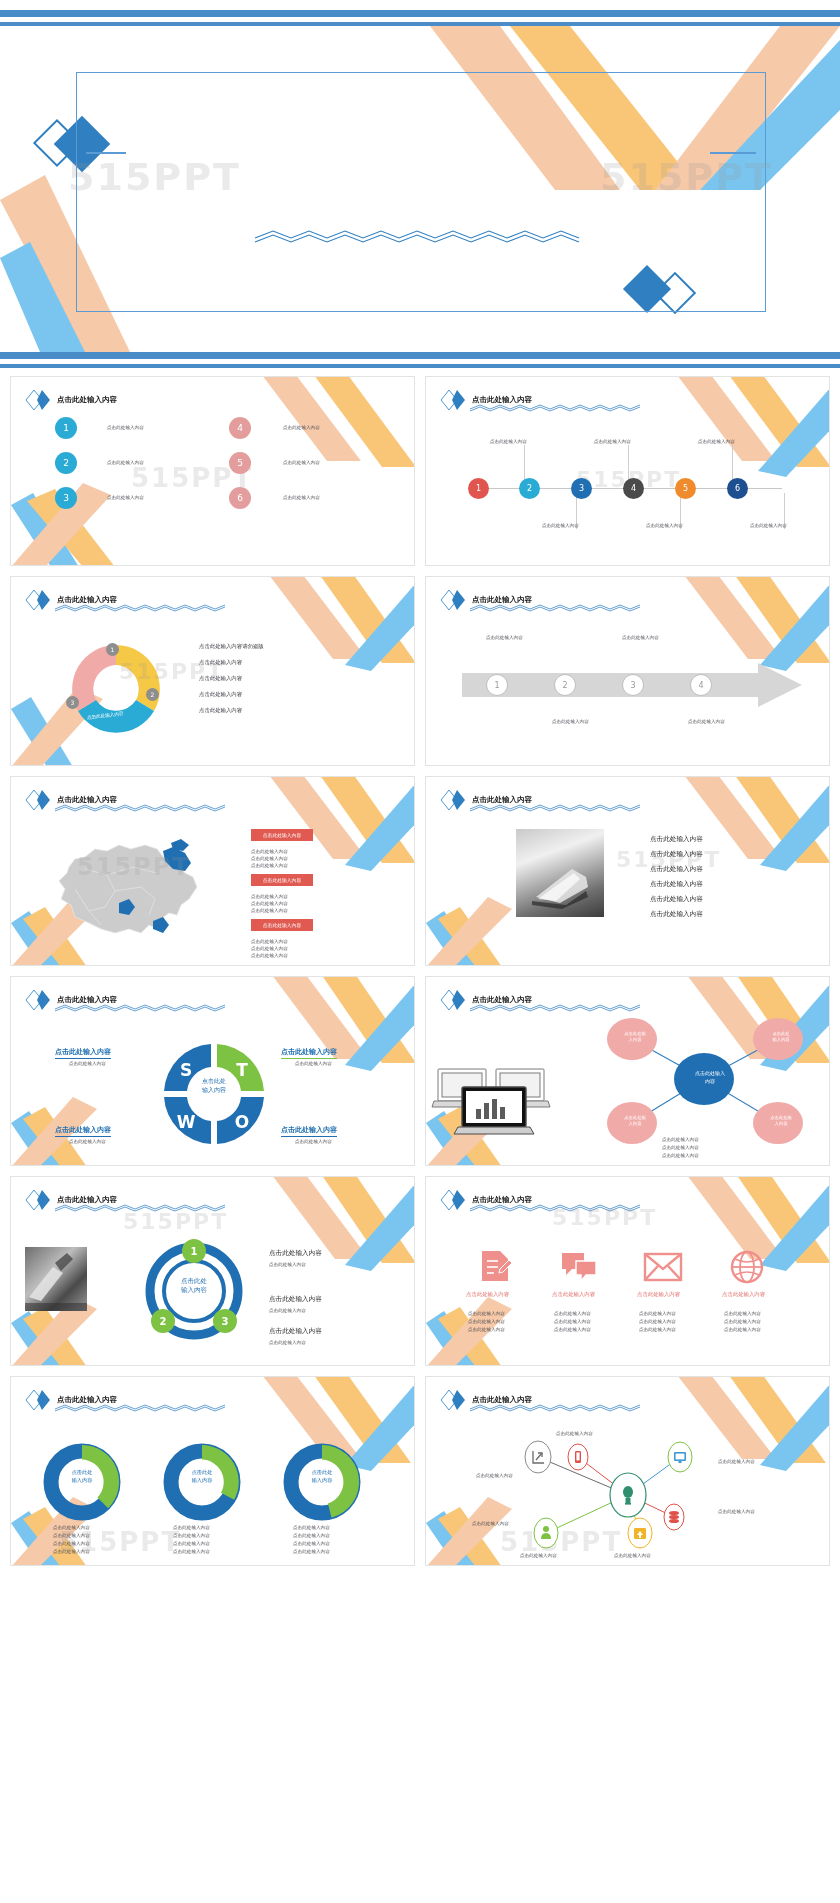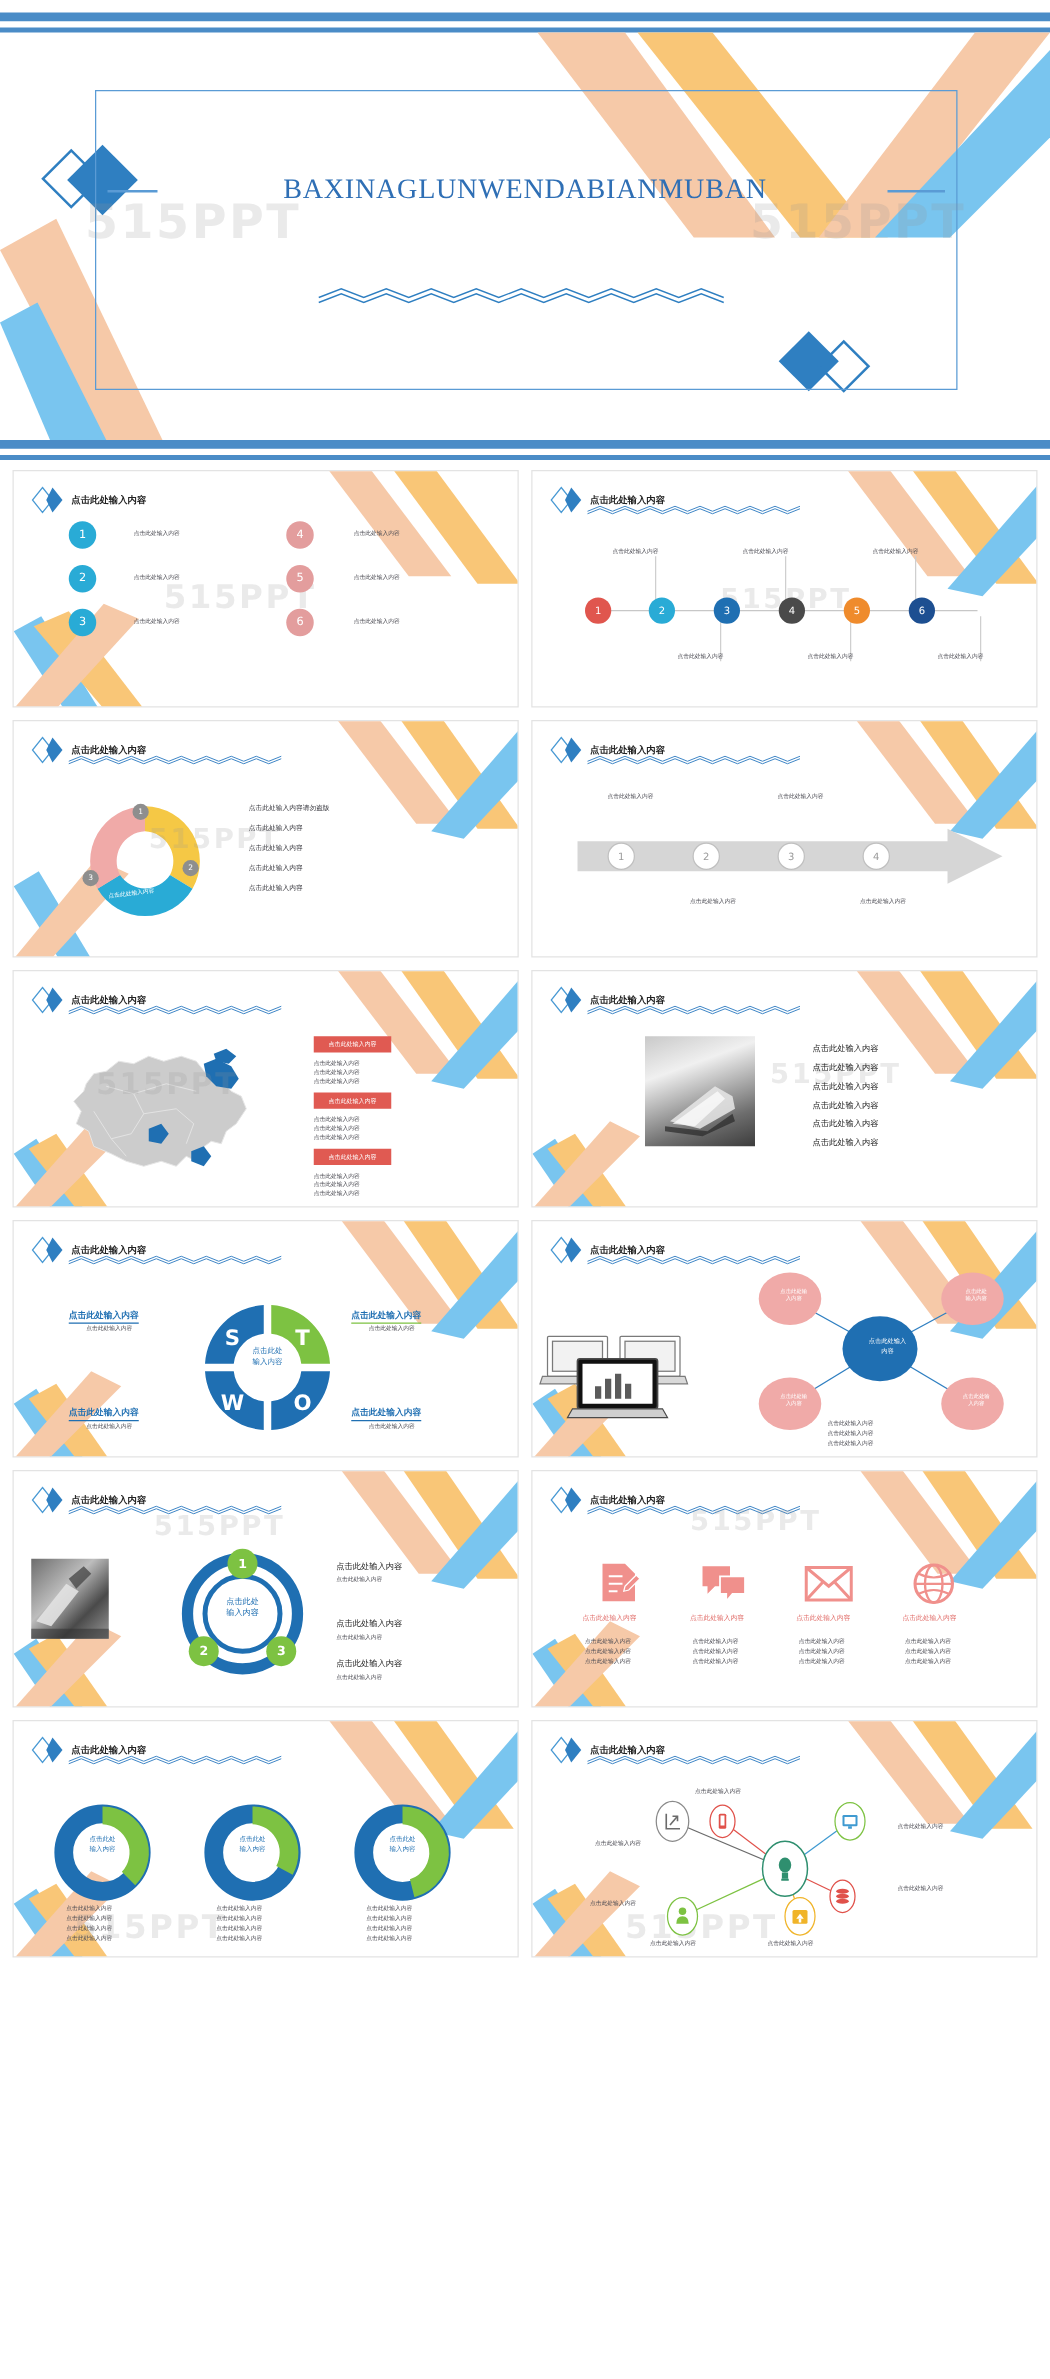--- a/index.html
+++ b/index.html
@@ -101,21 +101,20 @@
 
   <div class="diamond hollow" style="left:40px;top:126px;width:34px;height:34px;"></div>
   <div class="diamond filled" style="left:62px;top:124px;width:40px;height:40px;"></div>
   <div class="diamond filled" style="left:630px;top:272px;width:34px;height:34px;"></div>
   <div class="diamond hollow" style="left:660px;top:278px;width:30px;height:30px;"></div>
 
   <div class="cover-frame"></div>
   <div class="line-left"></div>
   <div class="line-right"></div>
 
-  <div class="eng-title">BAXINAGLUNWENDABIANMUBAN</div>
 
   <svg class="wave-deco" viewBox="0 0 330 16">
     <path d="M0,10 L18,3 L36,10 L54,3 L72,10 L90,3 L108,10 L126,3 L144,10 L162,3 L180,10 L198,3 L216,10 L234,3 L252,10 L270,3 L288,10 L306,3 L324,10" fill="none" stroke="#2f7fc1" stroke-width="1.1"></path>
     <path d="M0,14 L18,7 L36,14 L54,7 L72,14 L90,7 L108,14 L126,7 L144,14 L162,7 L180,14 L198,7 L216,14 L234,7 L252,14 L270,7 L288,14 L306,7 L324,14" fill="none" stroke="#2f7fc1" stroke-width="1.1"></path>
   </svg>
 
 
   <div class="wm" style="left:68px;top:155px;font-size:38px;">515PPT</div>
   <div class="wm" style="left:600px;top:155px;font-size:38px;">515PPT</div>
 </div>

